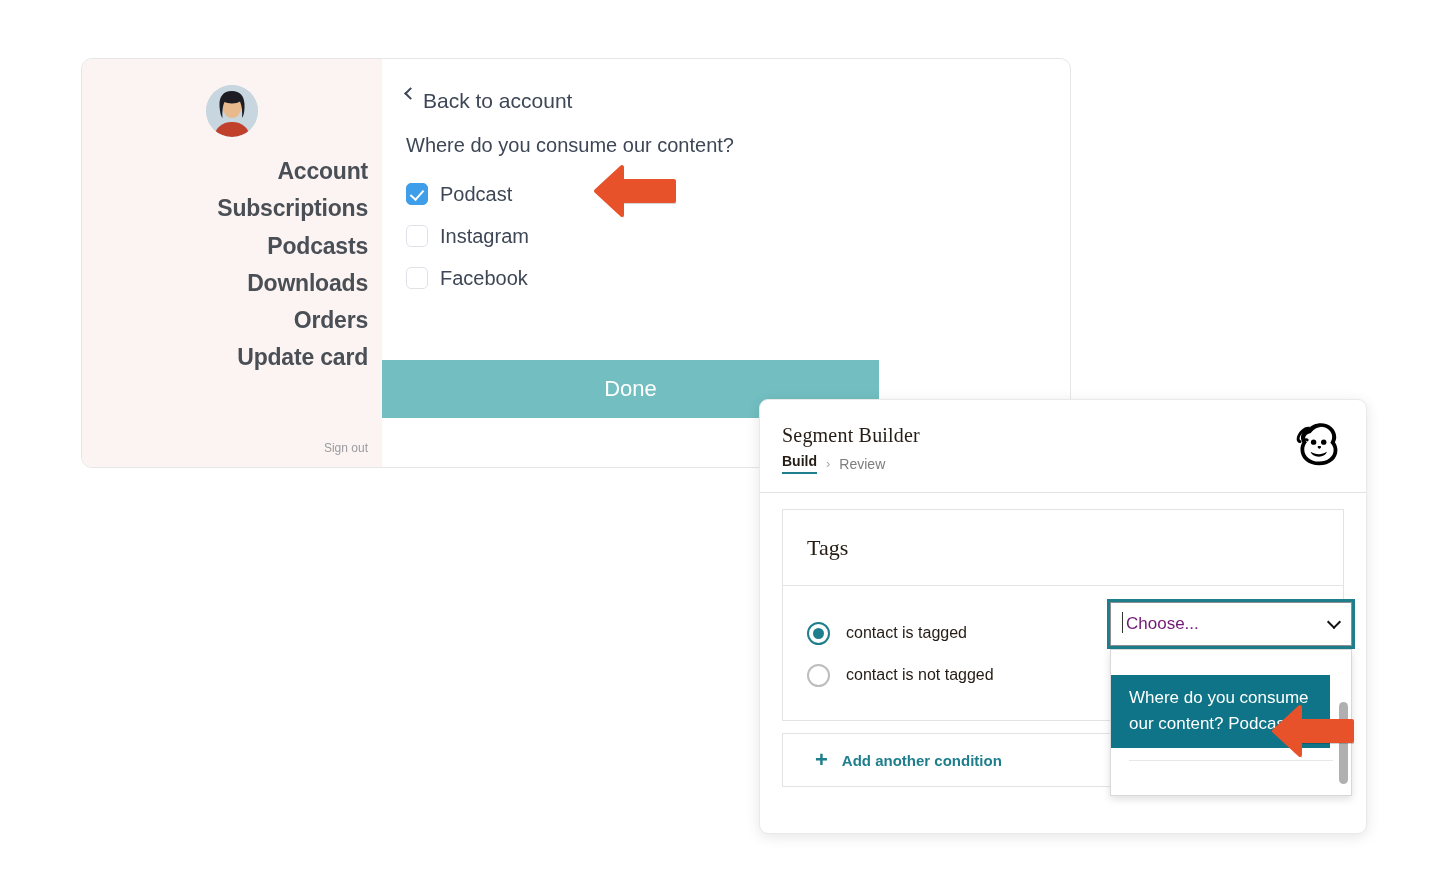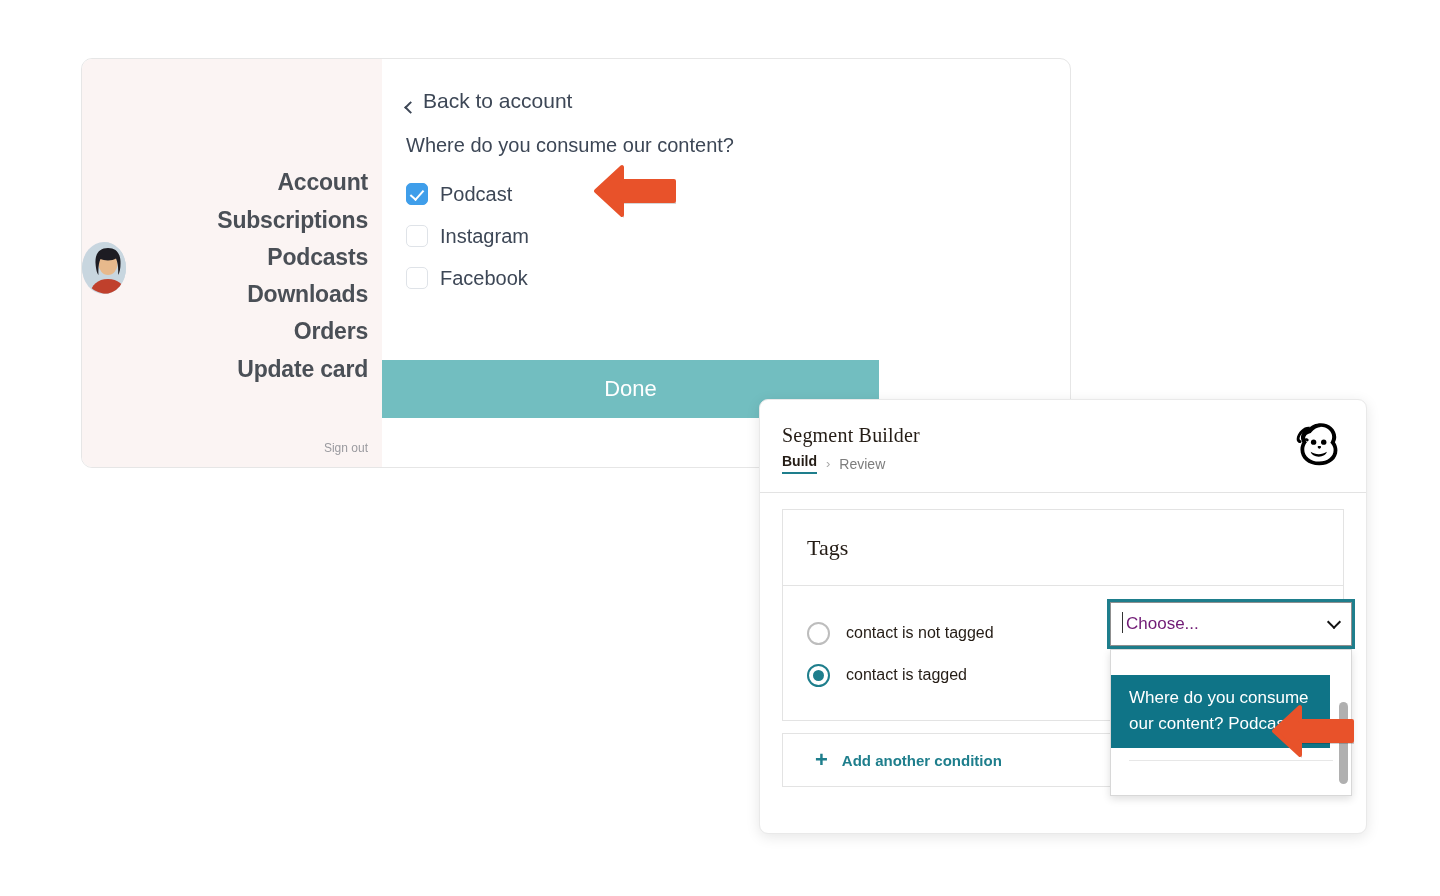--- a/index.html
+++ b/index.html
@@ -24,20 +24,21 @@
     border: 1px solid #e6e6e6;
     border-radius: 11px;
     display: flex;
     overflow: hidden;
   }
 
   .sidebar {
     width: 300px;
     background: #fbf4f3;
     display: flex;
+    flex-direction: column;
     align-items: center;
     padding-top: 26px;
     position: relative;
   }
 
   .avatar {
     width: 52px;
     height: 52px;
     border-radius: 50%;
     overflow: hidden;
@@ -70,21 +71,21 @@
   }
 
   .content {
     flex: 1;
     padding: 30px 0 0 24px;
     position: relative;
   }
 
   .back-link {
     display: flex;
-    align-items: flex-end;
+    align-items: flex-start;
     gap: 8px;
     font-size: 21px;
     color: #3d4756;
     margin-bottom: 21px;
     cursor: pointer;
   }
   .chev-left {
     display: inline-block;
     width: 9px; height: 9px;
     border-left: 2px solid #3d4756;
@@ -443,26 +444,26 @@
   </div>
 
   <div class="sb-body">
 
     <div class="cond-box">
       <div class="cond-head">Tags</div>
 
       <div class="cond-body">
         <div class="radios">
           <div class="radio-row">
+            <span class="radio sel"></span>
+            <span class="radio-label">contact is tagged</span>
+          </div>
+          <div class="radio-row">
             <span class="radio"></span>
             <span class="radio-label">contact is not tagged</span>
-          </div>
-          <div class="radio-row">
-            <span class="radio sel"></span>
-            <span class="radio-label">contact is tagged</span>
           </div>
         </div>
 
         <div class="select-wrap">
           <div class="select-box">
             <span class="select-val">Choose...</span>
             <span class="chev-down"></span>
           </div>
 
           <div class="dropdown">

